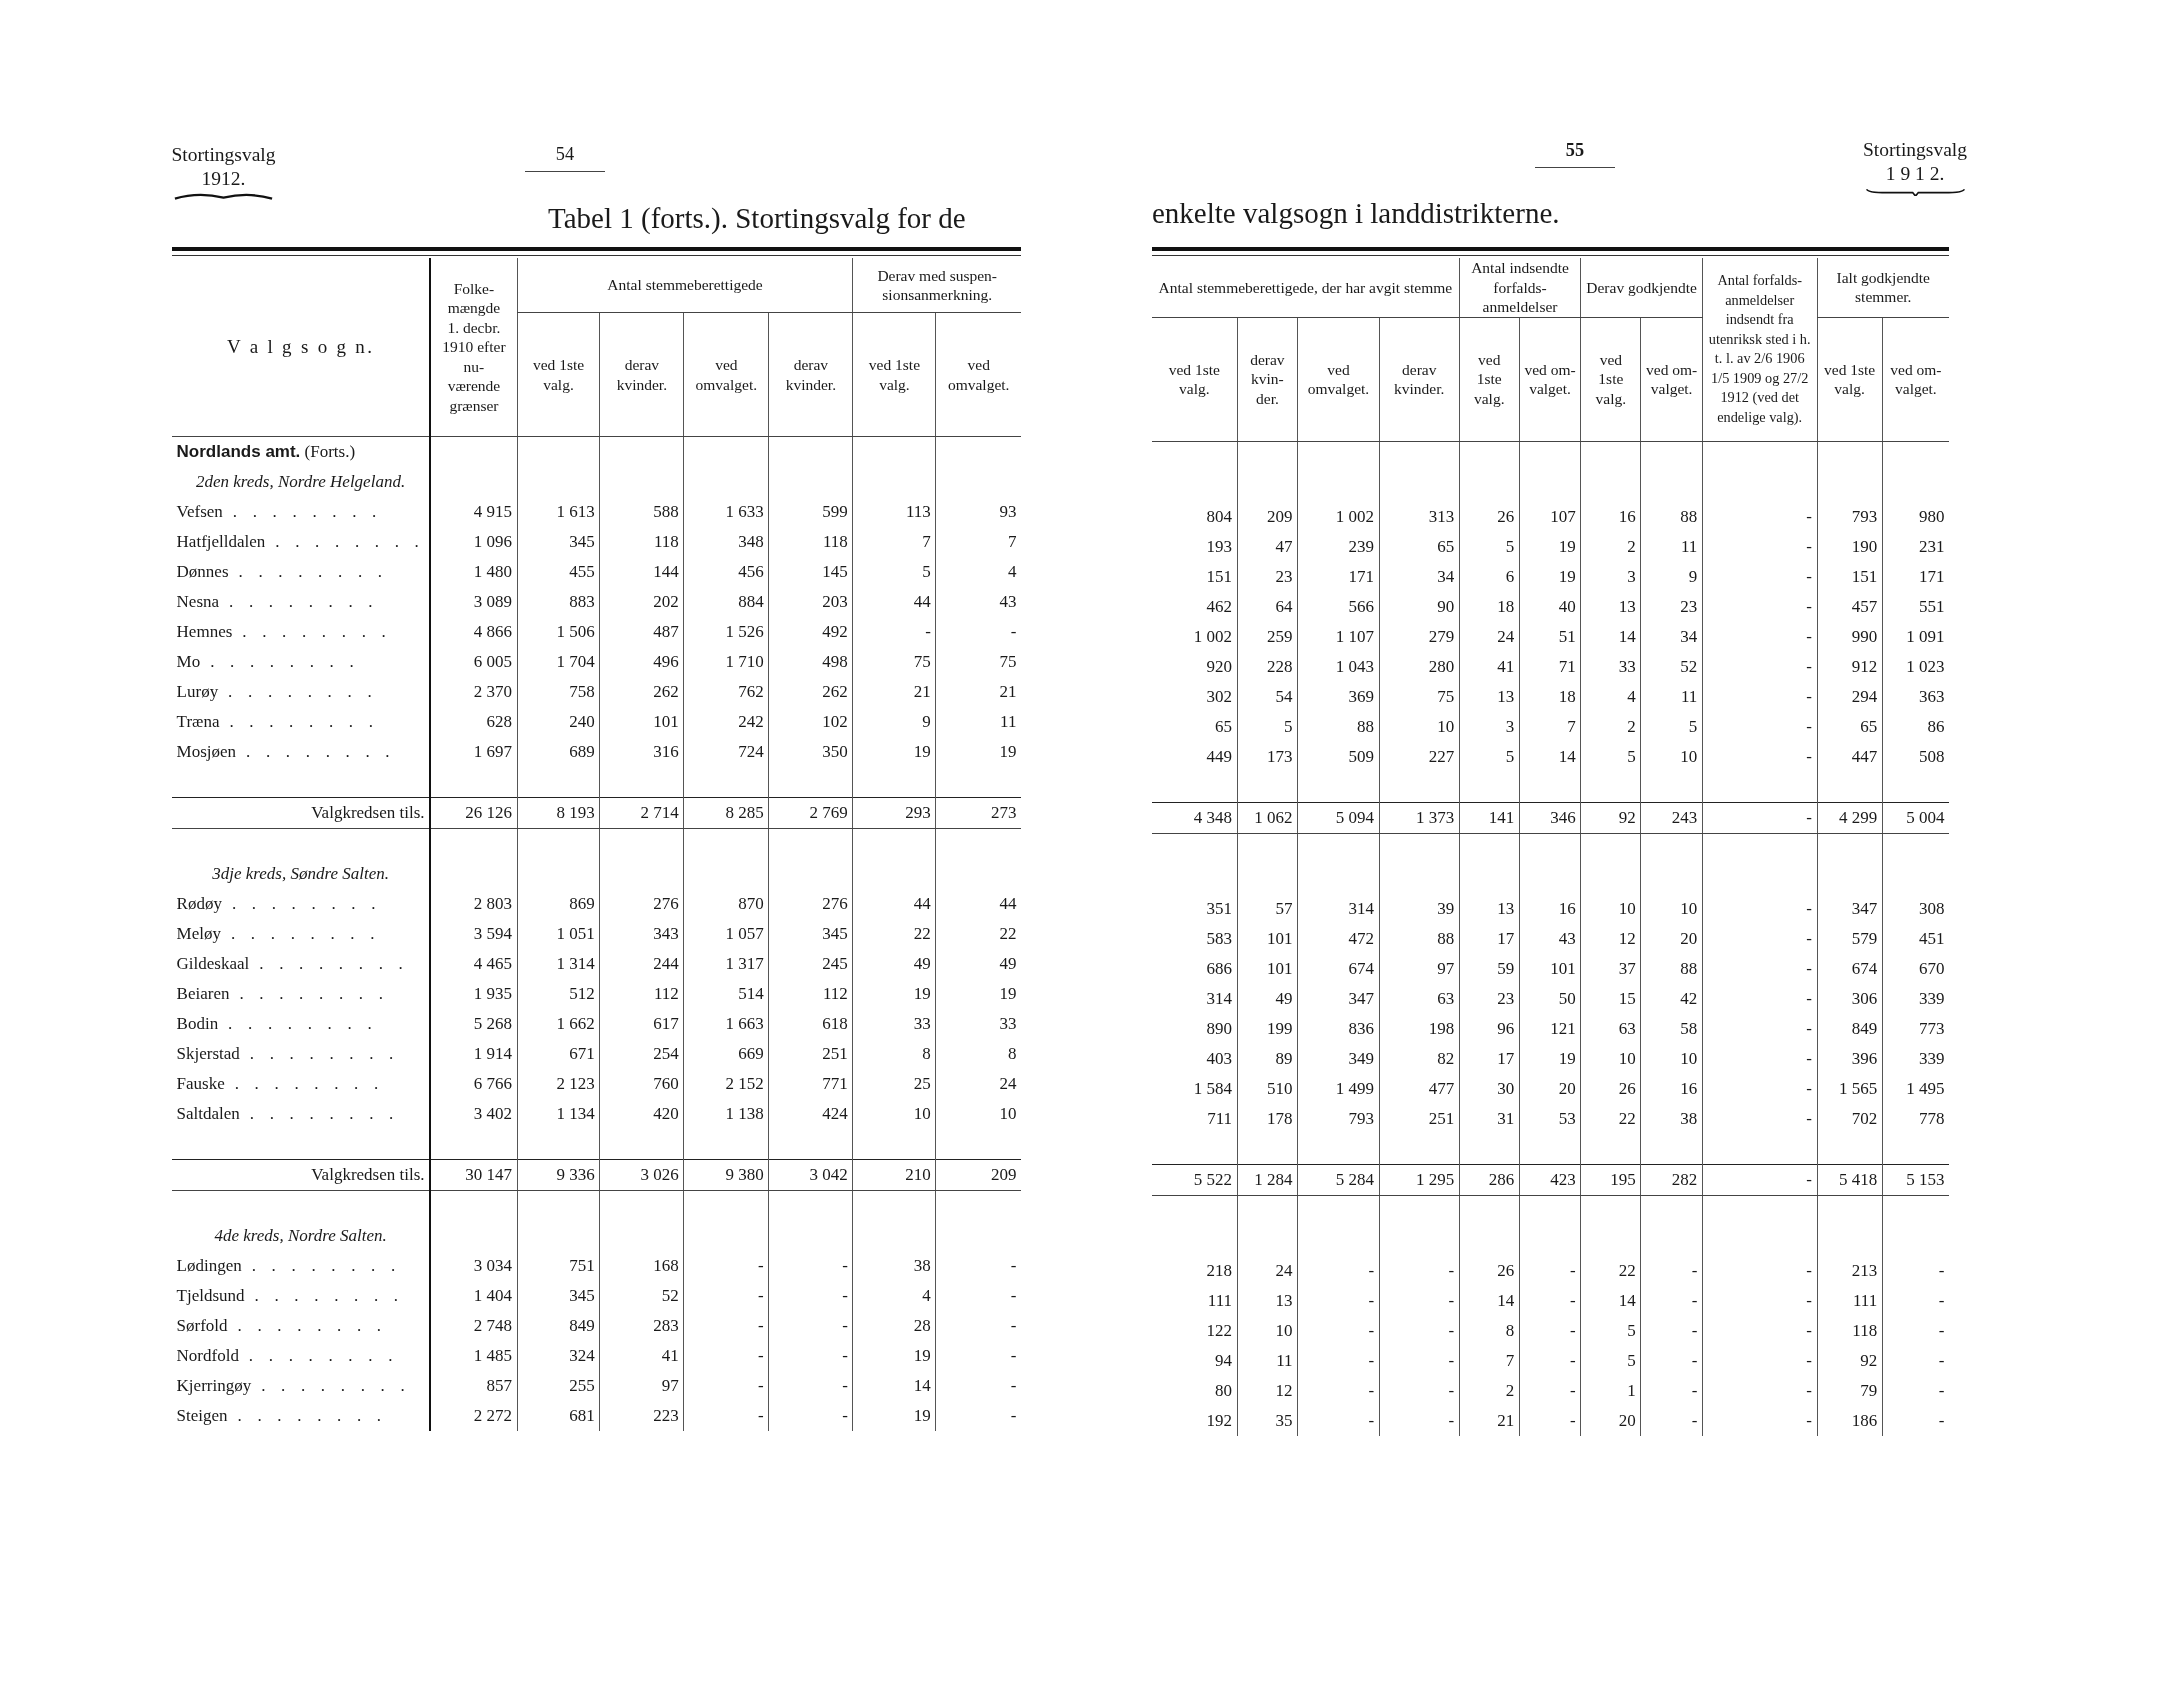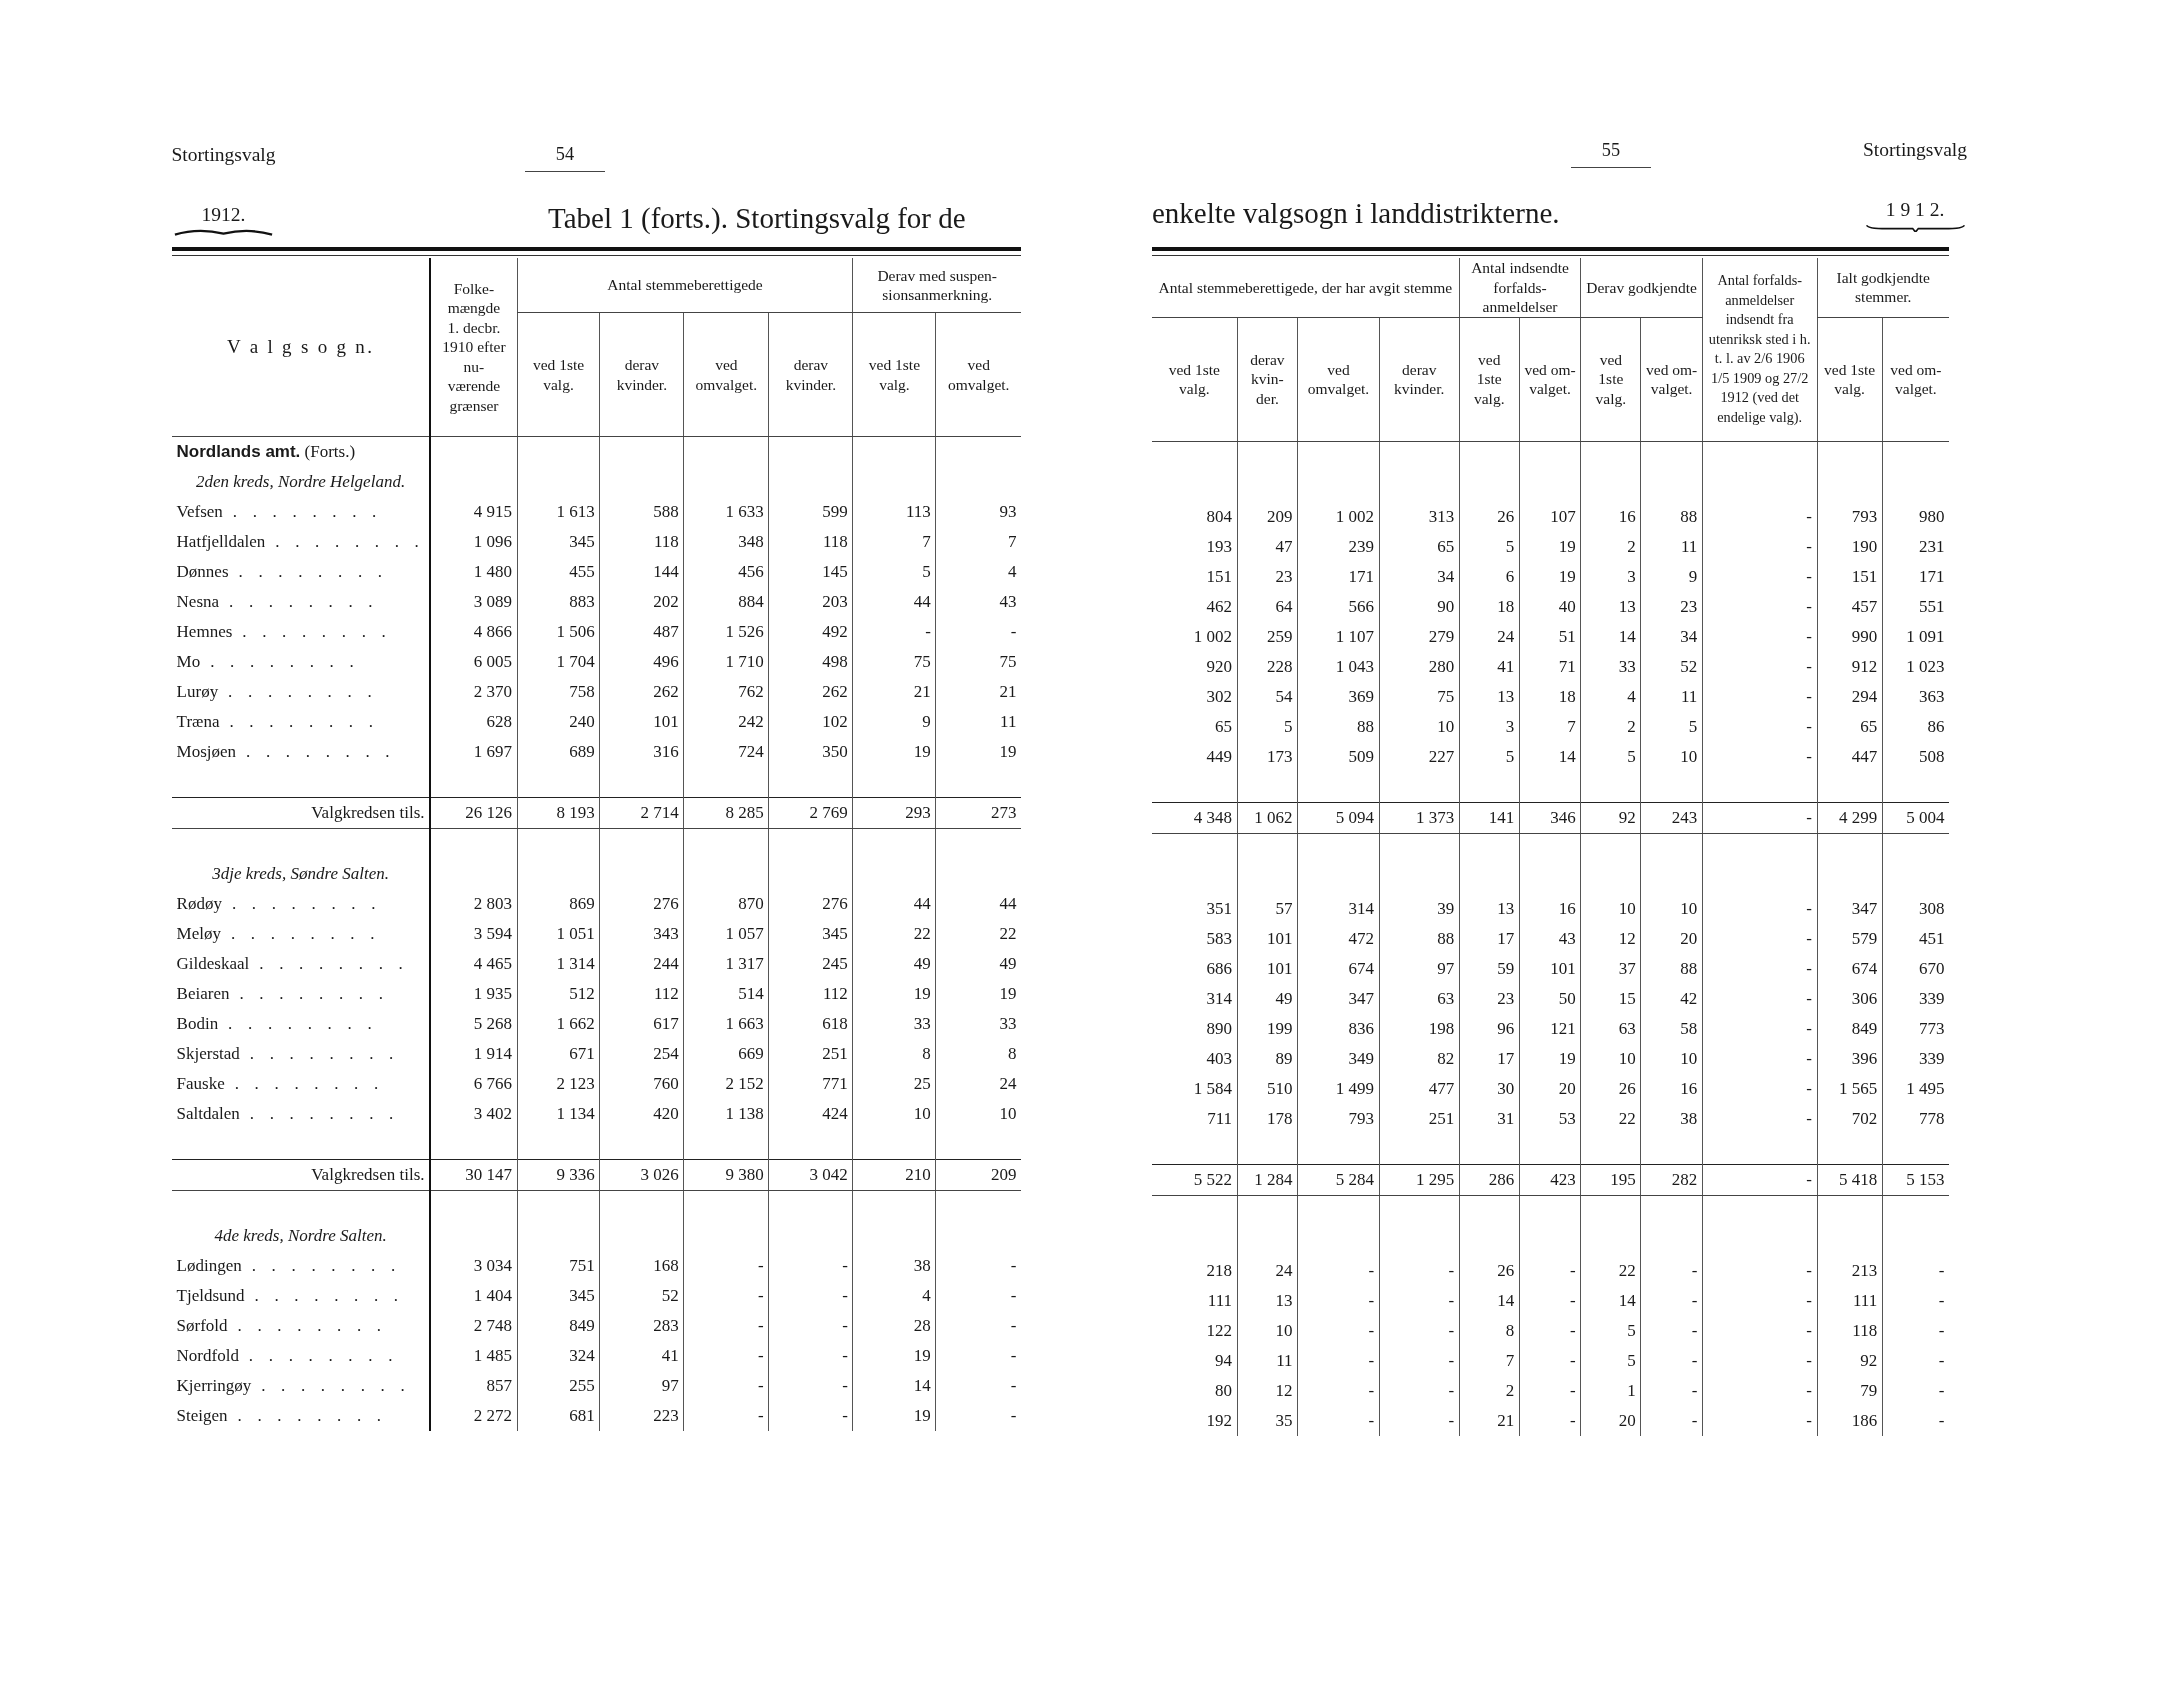--- a/index.html
+++ b/index.html
@@ -1,21 +1,21 @@
 <!DOCTYPE html>
 <html style="font-size:9.2px"><head>
 <meta charset="utf-8">
 <style>
   html,body{margin:0;padding:0;background:#fff;}
   body{width:2183px;height:1698px;position:relative;font-family:"Liberation Serif","DejaVu Serif",serif;color:#1a1a1a;overflow:hidden;}
   .page{position:absolute;top:0;height:1698px;padding-left:48px;}
   .left{left:0;width:1092px;}
   .right{left:1092px;width:1092px;}
   .runhead{position:absolute;font-size:19.5px;line-height:24px;text-align:center;}
-  .runhead .yr{display:block;margin-top:36px;}
+  .runhead .yr{display:block;}
   .swash{display:block;margin:2.3px auto 0;width:103px;height:8px;}
   .pgnum{position:absolute;font-size:18.3px;text-align:center;width:80px;border-bottom:1.1px solid #444;padding-bottom:5.7px;}
   .title{position:absolute;font-family:Liberation Serif, serif;font-size:29px;}
   .rule-thick{position:absolute;height:4px;background:#111;}
   .rule-thin{position:absolute;height:1.1px;background:#333;}
   table{position:absolute;border-collapse:collapse;font-size:17px;}
   td,th{padding:0 4.6px;font-weight:normal;}
   th{font-size:15.5px;line-height:19.5px;text-align:center;vertical-align:middle;}
   td.num{text-align:right;}
   td.name{white-space:nowrap;text-align:left;}
@@ -403,21 +403,21 @@
           <td class="num vl">-</td>
           <td class="num vl">-</td>
           <td class="num vl">19</td>
           <td class="num vl">-</td>
         </tr>
       </tbody>
   </table>
 </div>
 
 <div class="page right">
-  <div class="pgnum" style="left:479px;top:140px;">55</div>
+  <div class="pgnum" style="left:443px;top:140px;font-weight:bold;">55</div>
   <div class="runhead" style="left:757px;top:138px;width:132px;">
     <span>Stortingsvalg</span>
     <span class="yr">1 9 1 2.</span>
     <svg class="swash" viewBox="0 0 180 14">
         <path d="M5 2 Q5 8 40 8 L85 8 L90 14 L95 8 L140 8 Q175 8 175 2" stroke="#111" stroke-width="3" fill="none"></path>
       </svg>
   </div>
   <div class="title" style="left:60px;top:197px;">enkelte valgsogn i landdistrikterne.</div>
   <div class="rule-thick" style="left:60px;top:247px;width:797px;"></div>
   <div class="rule-thin" style="left:60px;top:255px;width:797px;"></div>

